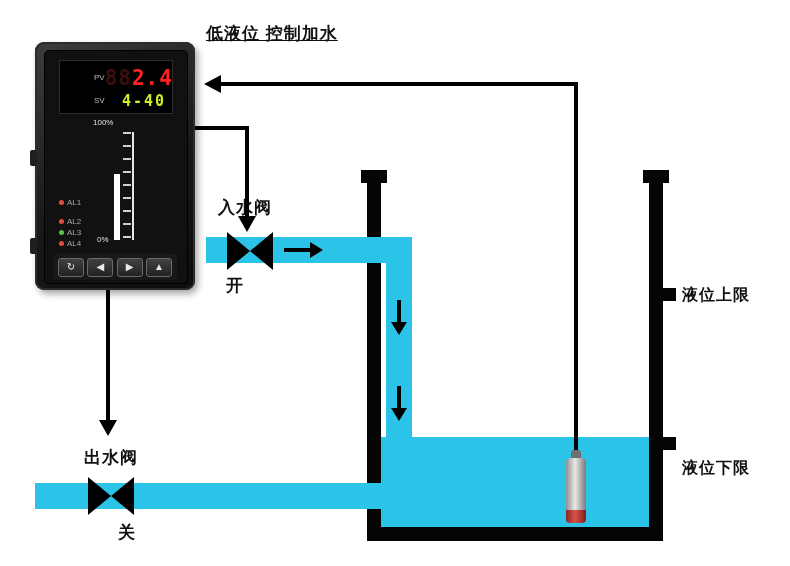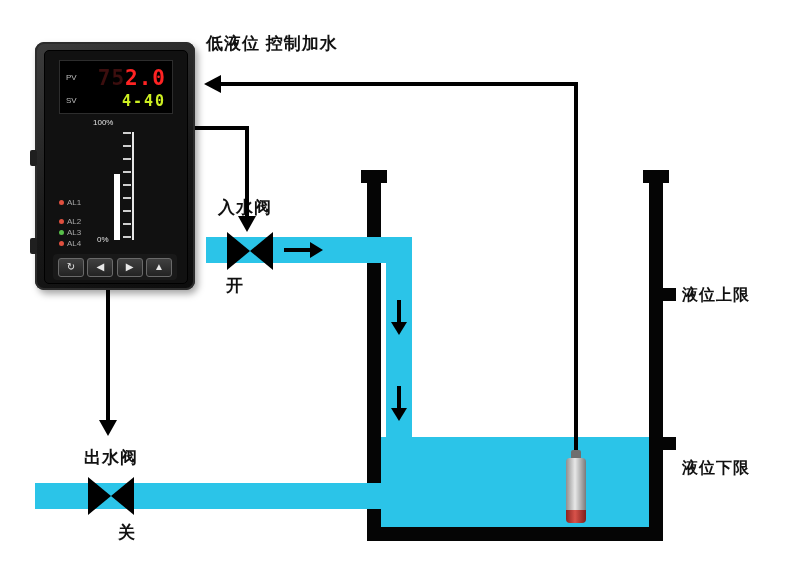--- a/index.html
+++ b/index.html
@@ -16,21 +16,21 @@
   .ah-right-sm{border-top:8px solid transparent;border-bottom:8px solid transparent;border-left:13px solid #000;}
   .lbl{position:absolute;font-size:17px;font-weight:600;color:#111;white-space:nowrap;letter-spacing:1px;}
   .lbl-sm{font-size:16px;}
   
   .inst{position:absolute;left:35px;top:42px;width:160px;height:248px;
         background:linear-gradient(150deg,#3d3d3d 0%,#191919 55%,#0c0c0c 100%);
         border-radius:9px;box-shadow:inset 0 0 0 2px #2c2c2c, 3px 4px 7px rgba(0,0,0,.35);}
   .nub{position:absolute;left:-5px;width:7px;height:16px;background:#1f1f1f;border-radius:2px;}
   .face{position:absolute;left:9px;top:8px;width:142px;height:232px;background:#111;border-radius:5px;border:1px solid #000;}
   .display{position:absolute;left:24px;top:18px;width:114px;height:54px;background:#000;border:1px solid #2d2d2d;box-sizing:border-box;padding:3px 6px;}
-  .drow{display:flex;align-items:center;}
+  .drow{display:flex;align-items:center;margin-left:28px;}
   .dlabel{font-size:8px;color:#bdbdbd;margin-right:auto;}
   .pv-ghost{color:#3c0e0e;font:700 21px "DejaVu Sans Mono",monospace;letter-spacing:1px;}
   .pv-value{color:#ff2323;font:700 21px "DejaVu Sans Mono",monospace;letter-spacing:1px;}
   .sv-value{color:#cdef22;font:700 15px "DejaVu Sans Mono",monospace;letter-spacing:2px;}
   .pct{position:absolute;font-size:8px;color:#e0e0e0;}
   .ticks{position:absolute;left:88px;top:90px;width:8px;height:108px;
          background:repeating-linear-gradient(to bottom,#cfcfcf 0 2px,transparent 2px 13px);}
   .scaleline{position:absolute;left:97px;top:90px;width:2px;height:108px;background:#e6e6e6;}
   .bar{position:absolute;left:79px;top:132px;width:6px;height:66px;background:#ffffff;}
   .ledrow{position:absolute;left:24px;display:flex;align-items:center;gap:3px;}
@@ -94,32 +94,32 @@
 
   <div class="sensor-neck"></div>
   <div class="sensor-body"></div>
   <div class="sensor-tip"></div>
 
   <div class="wall" style="left:663px;top:288px;width:13px;height:13px;"></div>
   <div class="lbl lbl-sm" style="left:682px;top:285px;">液位上限</div>
   <div class="wall" style="left:663px;top:437px;width:13px;height:13px;"></div>
   <div class="lbl lbl-sm" style="left:682px;top:458px;">液位下限</div>
 
-  <div class="lbl" style="left:206px;top:32px;">低液位 控制加水</div>
+  <div class="lbl" style="left:206px;top:22px;text-decoration:underline;">低液位 控制加水</div>
 
   <div class="inst">
     <div class="nub" style="top:108px;"></div>
     <div class="nub" style="top:196px;"></div>
     <div class="face"></div>
 
     <div class="display">
       <div class="drow" style="height:27px;">
         <span class="dlabel">PV</span>
-        <span class="pv-ghost">75</span>
-        <span class="pv-value">2.0</span>
+        <span class="pv-ghost">88</span>
+        <span class="pv-value">2.4</span>
       </div>
       <div class="drow" style="height:19px;">
         <span class="dlabel">SV</span>
         <span class="sv-value">4-40</span>
       </div>
     </div>
 
     <div class="pct" style="left:58px;top:76px;">100%</div>
     <div class="ticks"></div>
     <div class="scaleline"></div>

